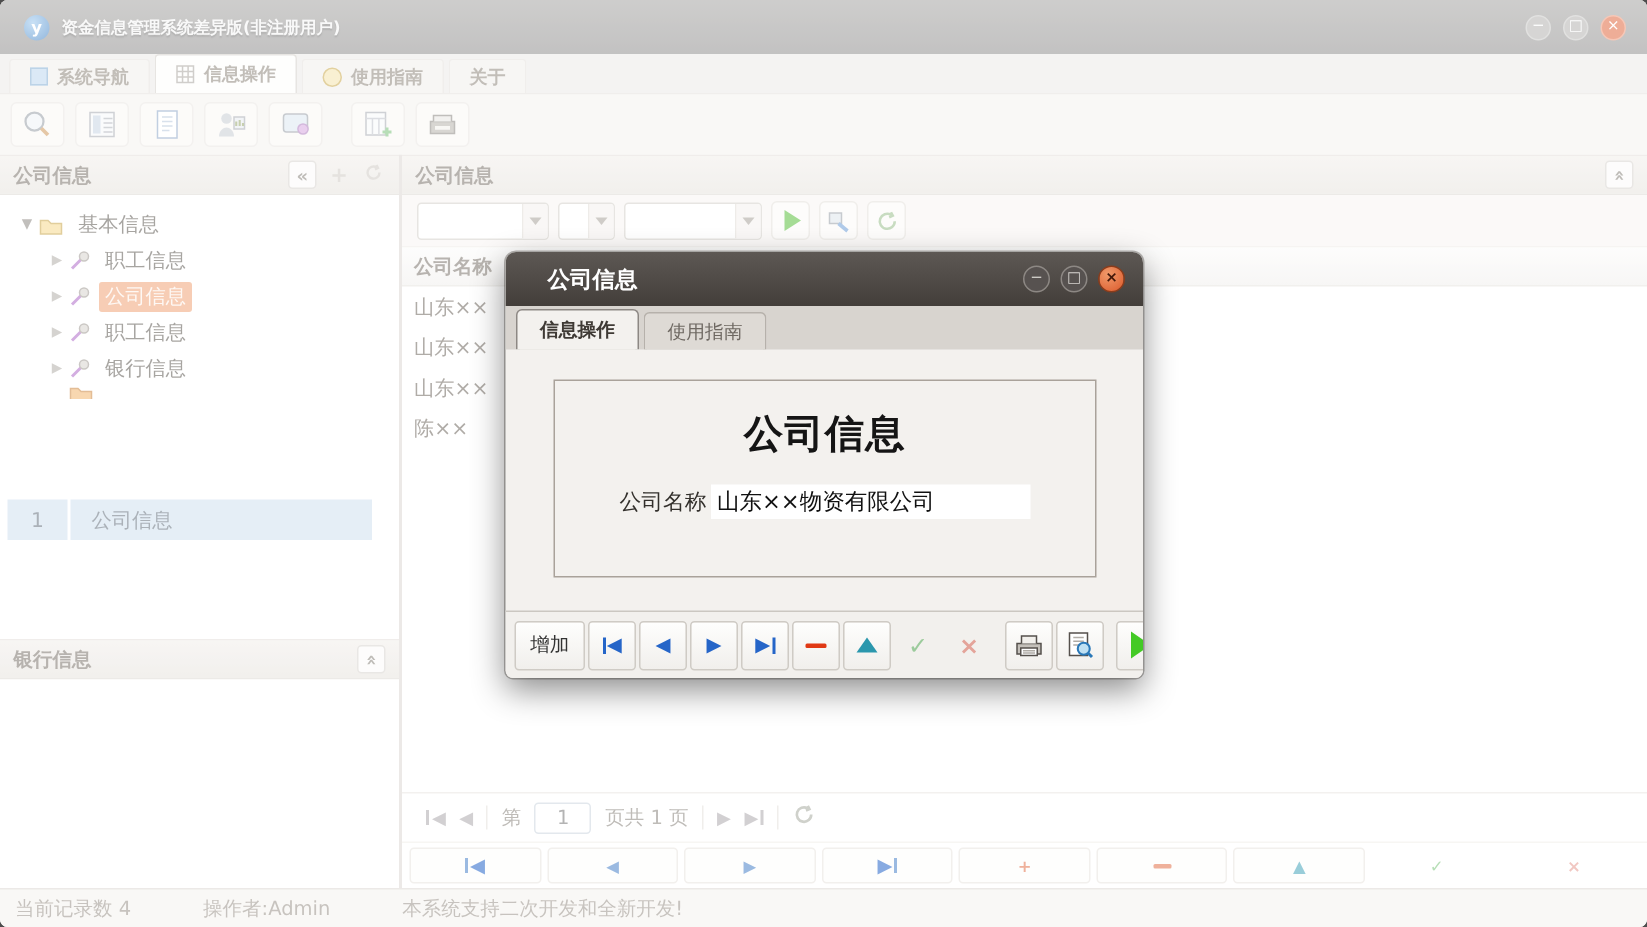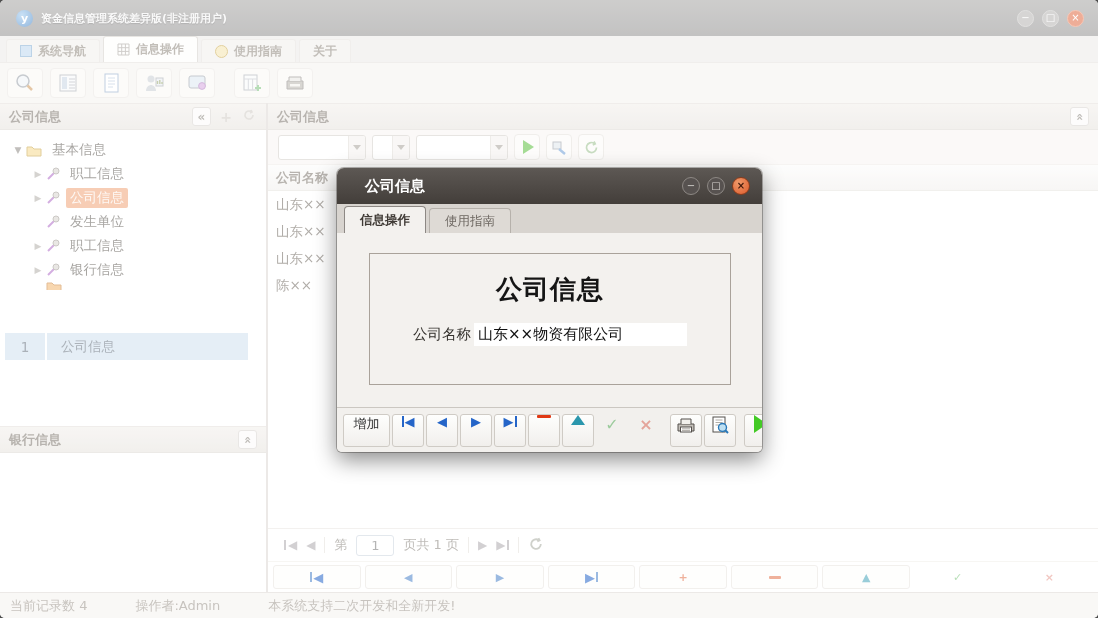--- a/index.html
+++ b/index.html
@@ -124,21 +124,21 @@
   .fieldset{height:132px;border:1px solid #a9a29a;}
   .fs-heading{font-family:"DejaVu Serif","Liberation Serif",serif;font-weight:bold;font-size:26px;
     color:#151515;text-align:center;margin-top:18px;letter-spacing:1px;}
   .fs-row{display:flex;align-items:center;justify-content:center;margin-top:16px;}
   .fs-label{font-size:14.5px;color:#33302c;margin-right:3px;}
   .fs-input{width:213px;height:23px;border:none;background:#fff;font-size:15px;padding:0 4px;
     color:#111;font-family:inherit;}
   .dlg-footer{height:45px;border-top:1px solid #cbc7c1;background:#f2f0ed;display:flex;
     align-items:center;padding-left:6px;gap:2px;overflow:hidden;flex:none;}
   .dfb{height:33px;border:1px solid #cfcbc5;border-radius:3px;
-    background:linear-gradient(#fefefd,#f1efec);display:flex;align-items:flex-start;
+    background:linear-gradient(#fefefd,#f1efec);display:flex;align-items:center;
     justify-content:center;flex:none;}
   .dfb.add{width:47px;font-size:13px;color:#333;}
   .dfb.ico{width:32px;}
   .dfb.disabled{border-color:transparent;background:transparent;}
   .dfb.gap{margin-left:6px;}
   .nav-glyph{color:#2565c8;font-size:13px;display:flex;align-items:center;gap:1px;line-height:1;}
   .nav-bar{width:2px;height:11px;background:#2565c8;}
   .minus-bar{width:14px;height:3px;background:#e03914;border-radius:1px;}
   .up-tri{width:0;height:0;border-left:7px solid transparent;border-right:7px solid transparent;
     border-bottom:10px solid #2b97ad;}
@@ -266,28 +266,20 @@
             </svg>
             <span class="tlabel">职工信息</span>
           </div>
           <div class="tnode lvl1 selected">
             <span class="exp light">▶</span>
             <svg width="14" height="14">
               <path d="M2 12 L9 5" stroke="#b06cc8" stroke-width="2"></path>
               <circle cx="10" cy="4" r="3" fill="#d8d4ce" stroke="#a19c95"></circle>
             </svg>
             <span class="tlabel">公司信息</span>
-          </div>
-          <div class="tnode lvl1">
-            <span class="exp"></span>
-            <svg width="14" height="14">
-              <path d="M2 12 L9 5" stroke="#b06cc8" stroke-width="2"></path>
-              <circle cx="10" cy="4" r="3" fill="#d8d4ce" stroke="#a19c95"></circle>
-            </svg>
-            <span class="tlabel">发生单位</span>
           </div>
           <div class="tnode lvl1">
             <span class="exp light">▶</span>
             <svg width="14" height="14">
               <path d="M2 12 L9 5" stroke="#b06cc8" stroke-width="2"></path>
               <circle cx="10" cy="4" r="3" fill="#d8d4ce" stroke="#a19c95"></circle>
             </svg>
             <span class="tlabel">职工信息</span>
           </div>
           <div class="tnode lvl1">

